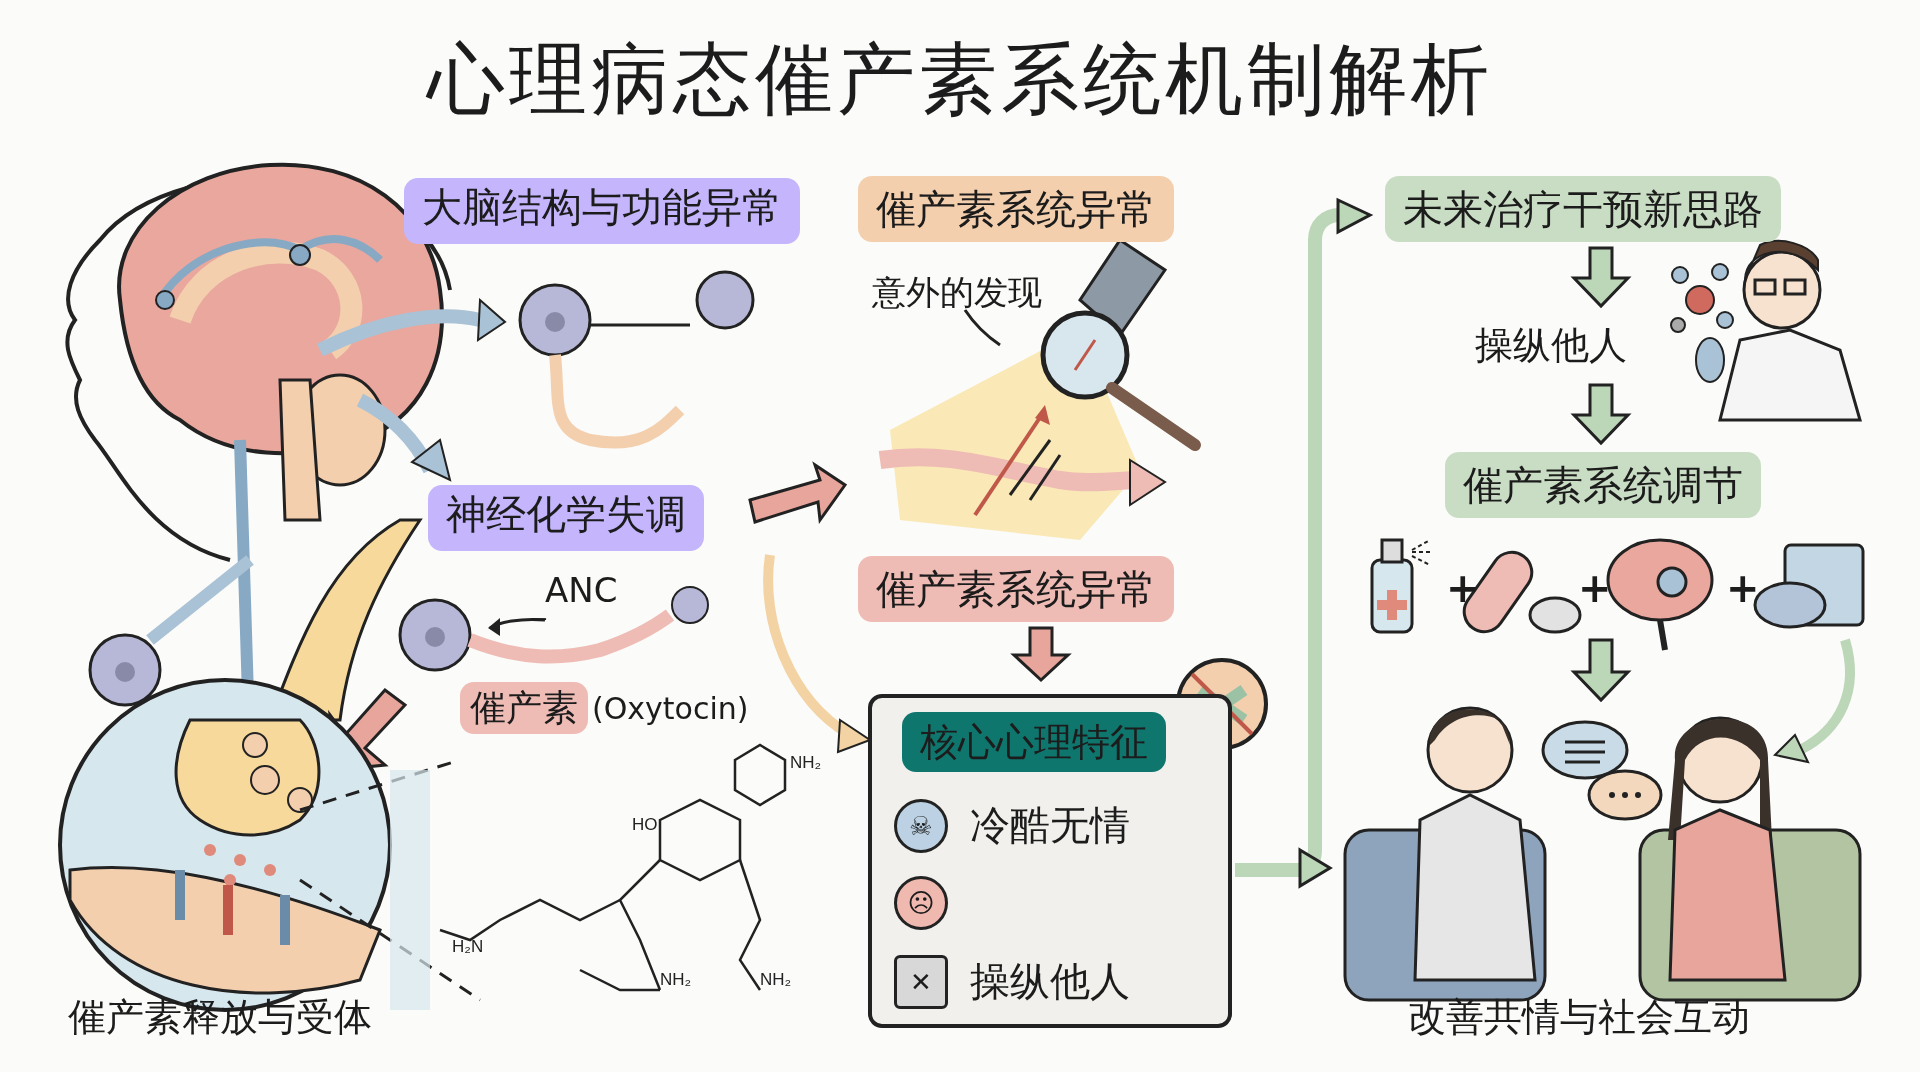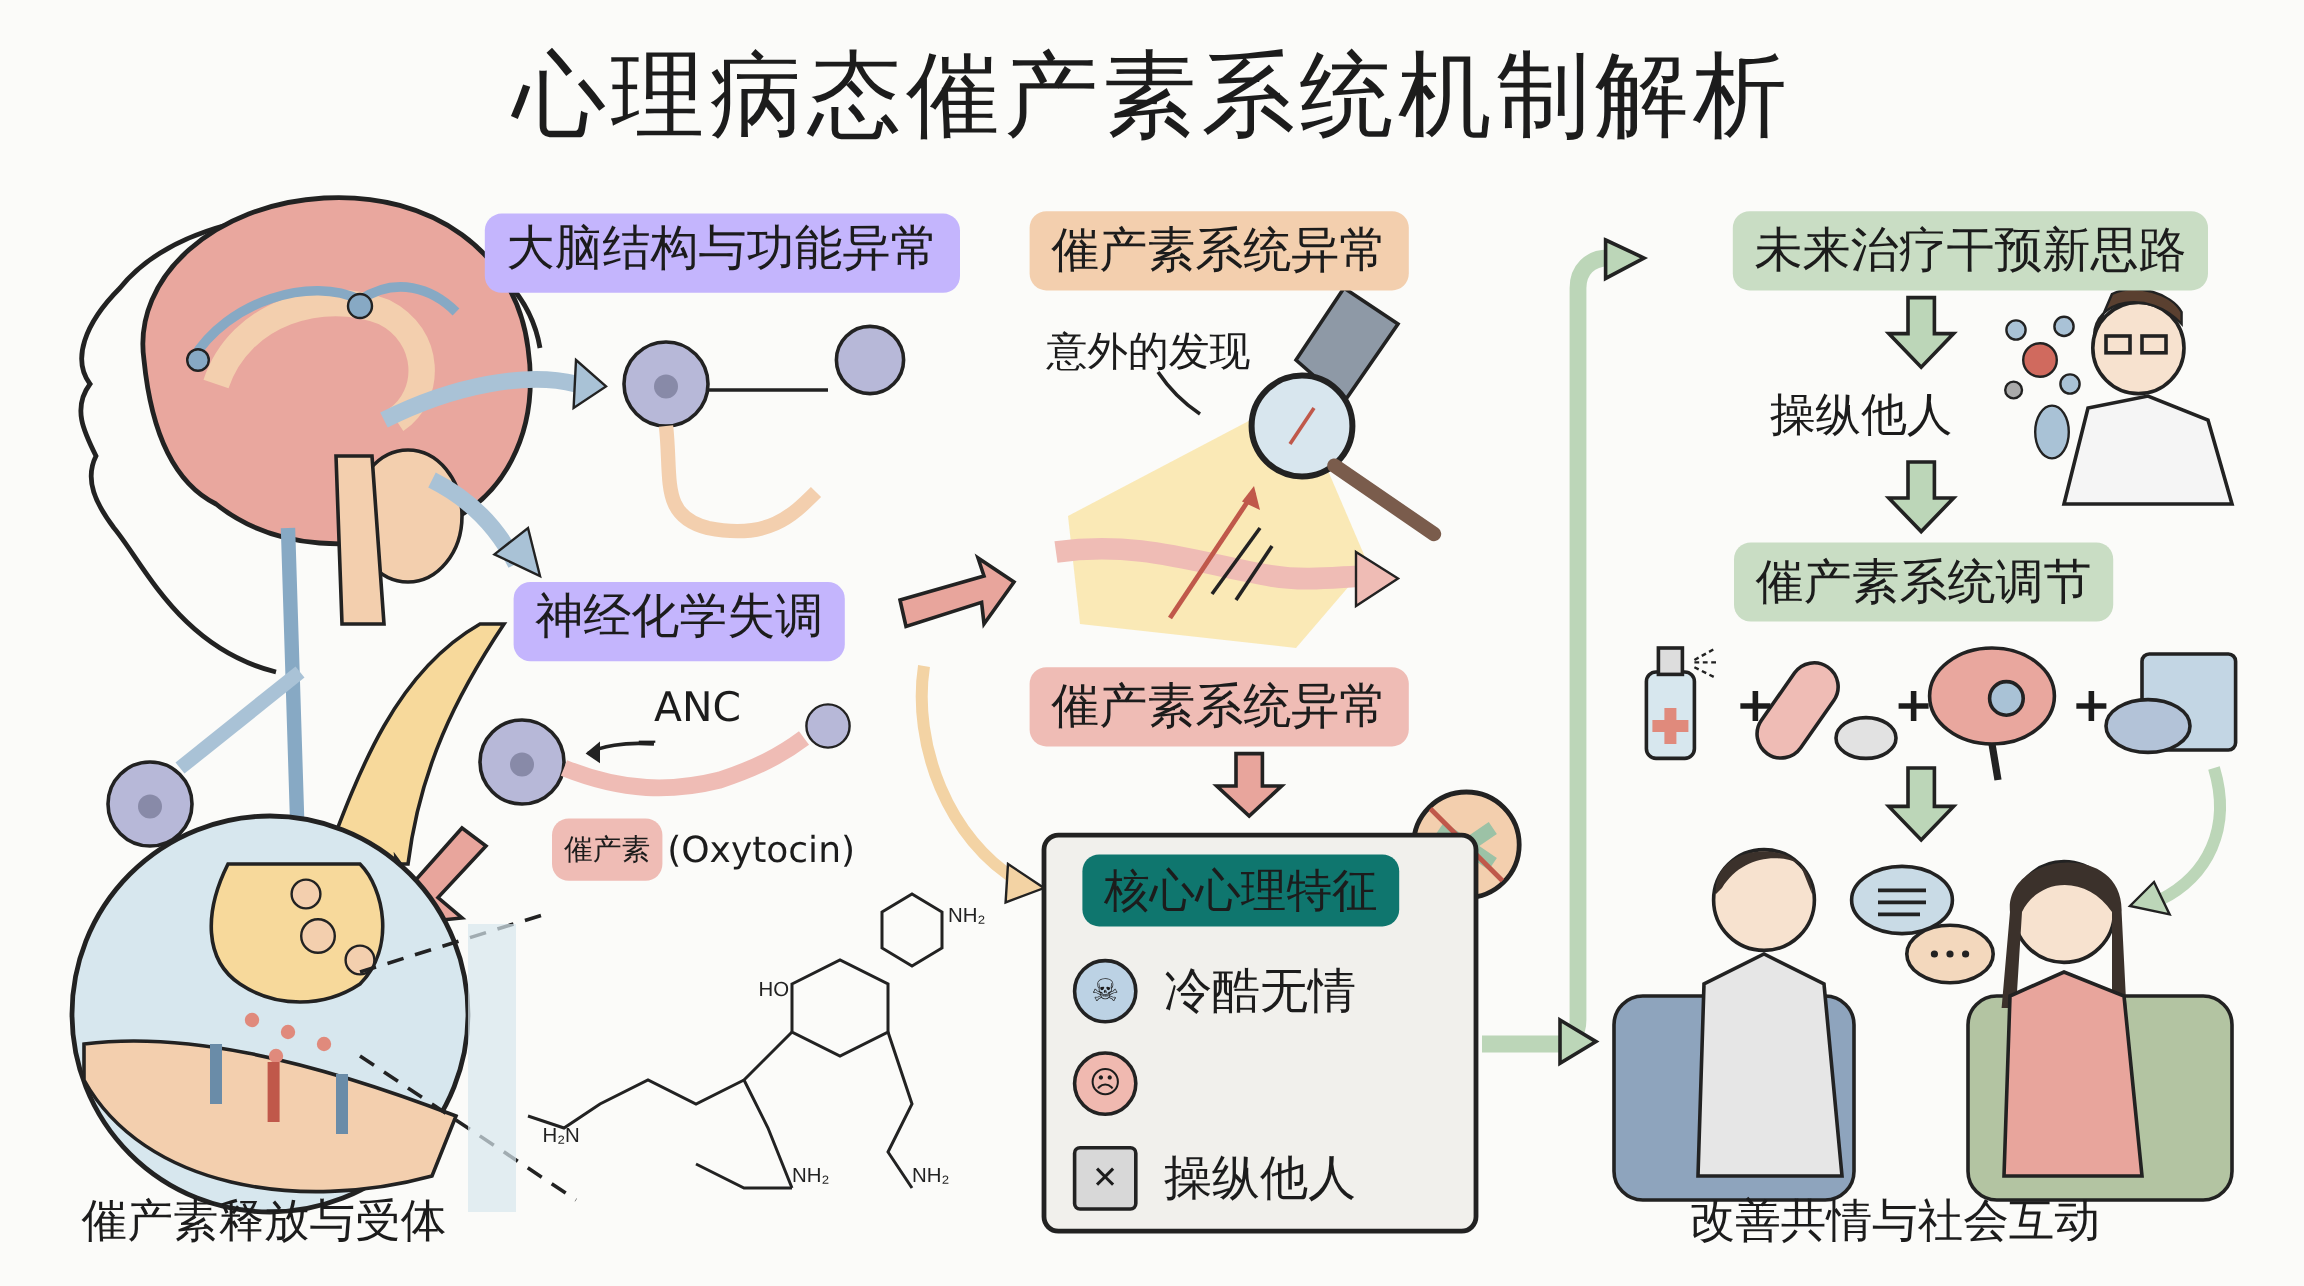--- a/index.html
+++ b/index.html
@@ -194,21 +194,21 @@
     <path d="M1200 690 L1244 720 M1244 690 L1200 720" stroke="#9cc2a6" stroke-width="12"></path>
     <path d="M1192 674 L1252 734" stroke="#c0584a" stroke-width="4"></path>
   </g>
 </svg>
 
 <div class="label blue" style="left:404px;top:178px;">大脑结构与功能异常</div>
 <div class="label blue" style="left:428px;top:485px;">神经化学失调</div>
 <div class="abs plain" style="left:518px;top:570px;font-size:34px;margin-left:27px;">ANC</div>
 <div class="abs plain" style="left:530px;top:606px;font-size:22px;">−</div>
 <div class="abs" style="left:460px;top:682px;display:flex;align-items:center;gap:4px;">
-  <span class="label pink" style="position:static;font-size:24px;line-height:44px;padding:4px 10px;">催产素</span>
+  <span class="label pink" style="position:static;font-size:36px;line-height:44px;padding:4px 10px;">催产素</span>
   <span class="plain" style="font-size:30px;">(Oxytocin)</span>
 </div>
 <div class="abs plain" style="left:68px;top:992px;font-size:38px;">催产素释放与受体</div>
 
 <div class="label orange" style="left:858px;top:176px;">催产素系统异常</div>
 <div class="abs plain" style="left:872px;top:270px;font-size:34px;">意外的发现</div>
 <div class="label pink" style="left:858px;top:556px;">催产素系统异常</div>
 
 <div class="core-box">
   <div class="label yellow" style="left:30px;top:14px;font-size:38px;line-height:48px;">核心心理特征</div>
@@ -218,19 +218,19 @@
   </div>
   <div class="trait" style="top:178px;">
     <span class="ic" style="background:#f0b9b0;">☹</span>
   </div>
   <div class="trait" style="top:256px;">
     <span class="ic" style="background:#d8d8d8;border-radius:6px;">✕</span>
     <span>操纵他人</span>
   </div>
 </div>
 
-<div class="label green" style="left:1444px;top:176px;">未来治疗干预新思路</div>
+<div class="label green" style="left:1385px;top:176px;">未来治疗干预新思路</div>
 <div class="abs plain" style="left:1475px;top:320px;font-size:38px;">操纵他人</div>
 <div class="label green" style="left:1445px;top:452px;">催产素系统调节</div>
 <div class="plus" style="left:1446px;top:565px;">+</div>
 <div class="plus" style="left:1578px;top:565px;">+</div>
 <div class="plus" style="left:1726px;top:565px;">+</div>
 <div class="abs plain" style="left:1408px;top:992px;font-size:38px;">改善共情与社会互动</div>
 
 </body></html>

